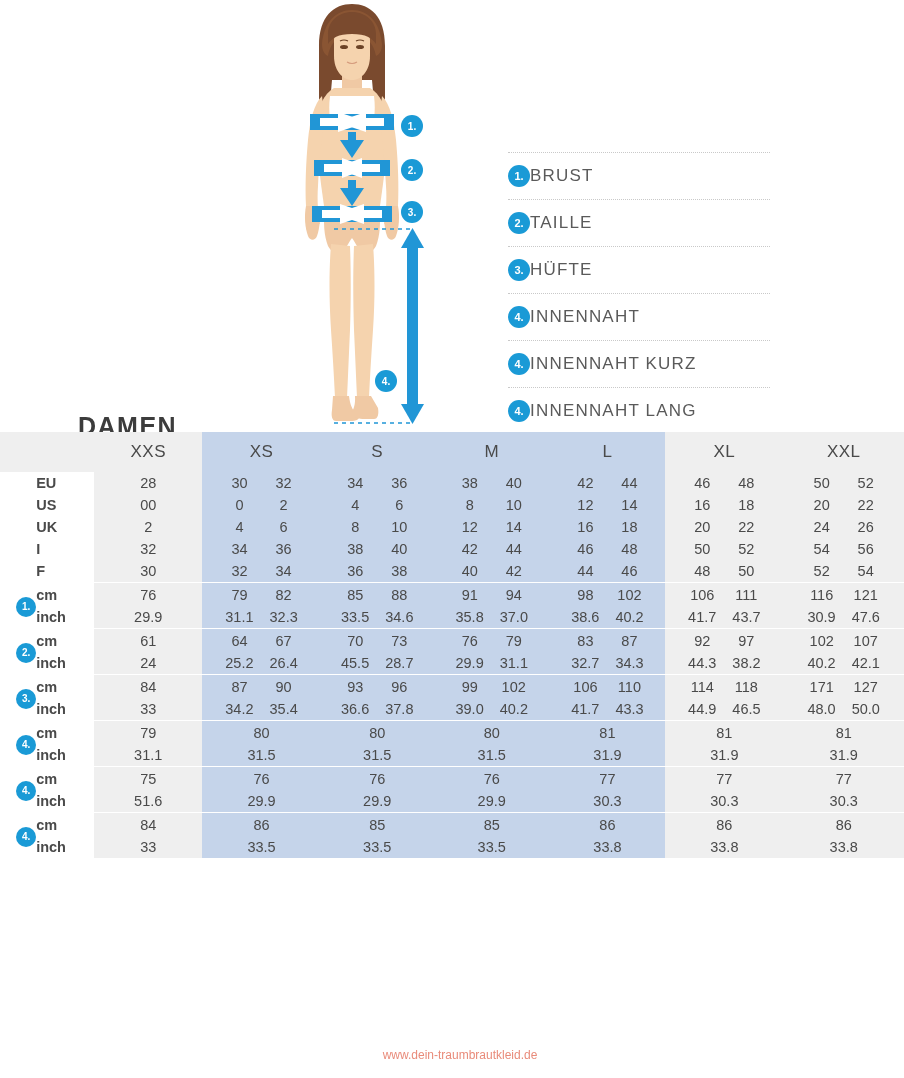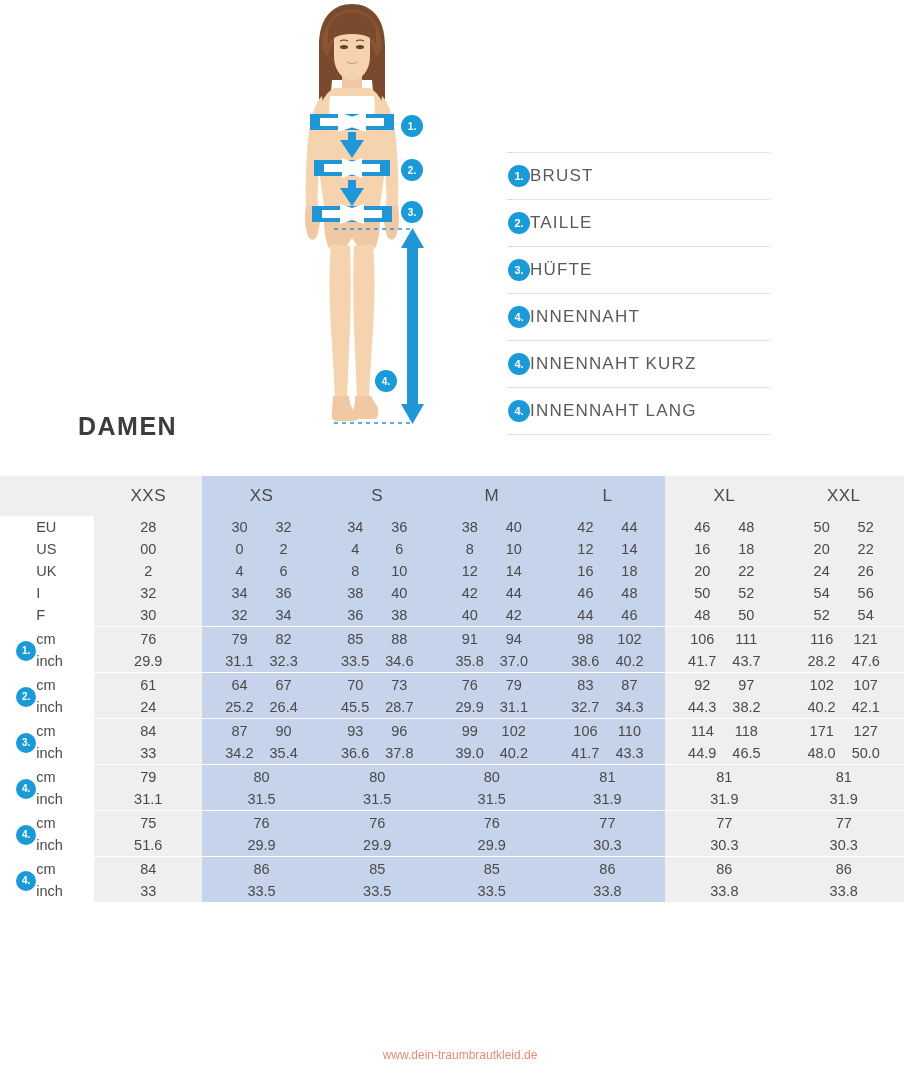--- a/index.html
+++ b/index.html
@@ -74,21 +74,21 @@
     font-size: 25px;
     font-weight: bold;
     letter-spacing: 1.5px;
     color: #3c3c3c;
   }
 
   
   #table-wrap {
     position: absolute;
     left: 0;
-    top: 476px;
+    top: 432px;
     width: 904px;
   }
   table.size-table {
     border-collapse: collapse;
     width: 904px;
     table-layout: fixed;
   }
   table.size-table td, table.size-table th {
     padding: 0;
     margin: 0;
@@ -122,20 +122,21 @@
     color: #4a4a4a;
     height: 22px;
     vertical-align: middle;
   }
   td.unit {
     text-align: left;
     padding-left: 6px;
     font-size: 14.5px;
     color: #4a4a4a;
     height: 22px;
+    font-weight: bold;
   }
   td.badge-cell {
     text-align: right;
     padding-right: 6px;
     vertical-align: middle;
   }
   .row-badge {
     display: inline-block;
     width: 20px;
     height: 20px;
@@ -601,21 +602,21 @@
             </div>
           </td>
           <td class="cell shade-grey">
             <div class="dbl">
               <span>41.7</span>
               <span>43.7</span>
             </div>
           </td>
           <td class="cell shade-grey">
             <div class="dbl">
-              <span>28.2</span>
+              <span>30.9</span>
               <span>47.6</span>
             </div>
           </td>
         </tr>
         <tr class="sep">
           <td></td>
           <td></td>
           <td class="line shade-grey"></td>
           <td class="line shade-blue"></td>
           <td class="line shade-blue"></td>

